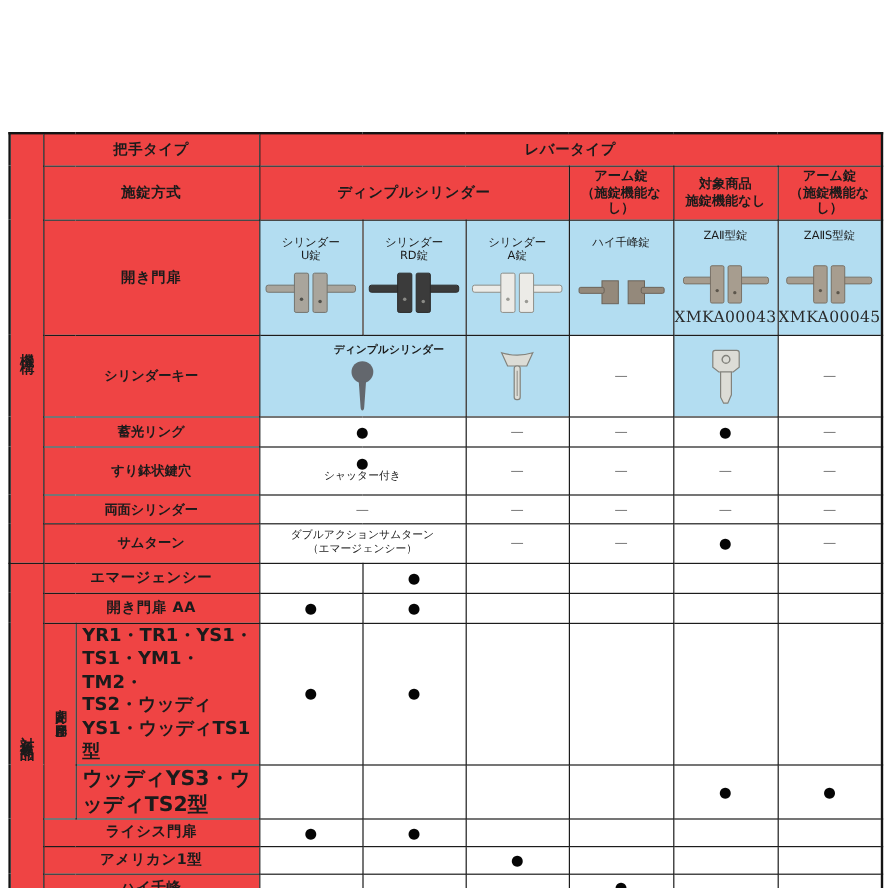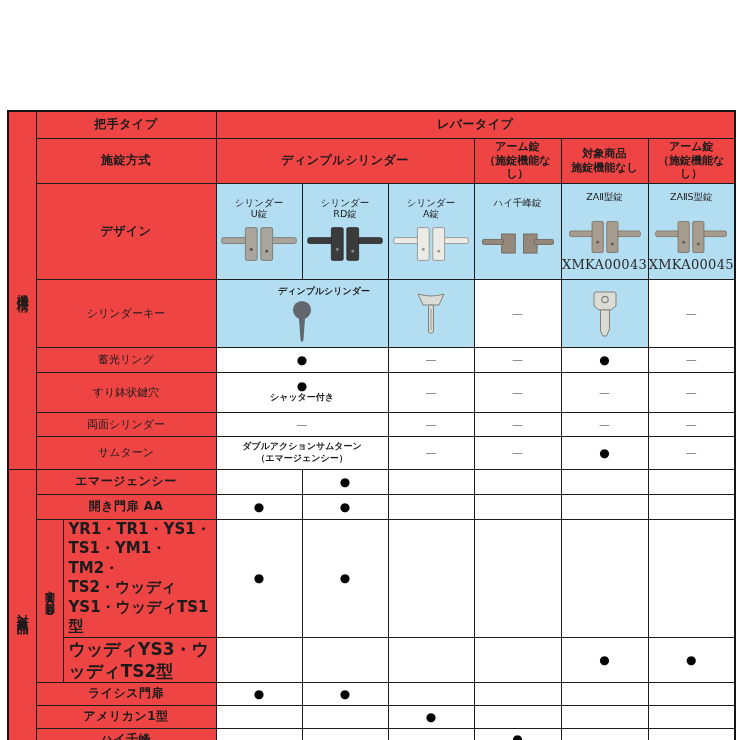--- a/index.html
+++ b/index.html
@@ -10,23 +10,23 @@
   table.spec { border-collapse:collapse; table-layout:fixed;
                margin:110px 0 0 7px; width:727px;
                border:2px solid #141414; }
   .spec td { border:1px solid #1c1c1c; padding:0; text-align:center;
              vertical-align:middle; overflow:hidden; }
 
   .gray { background:#ef4444; }
   .blue { background:#b3ddf1; }
 
   .lbl  { font-weight:bold; font-size:12px; letter-spacing:0.5px; }
-  .lbl-s{ font-weight:normal; font-size:11px; }
+  .lbl-s{ font-weight:bold; font-size:11px; }
   .hdr2 { font-weight:bold; font-size:11px; line-height:1.25; }
-  .tiny { font-weight:bold; font-size:9px;  line-height:1.25; }
+  .tiny { font-weight:normal; font-size:9px;  line-height:1.25; }
 
   .vtext { writing-mode:vertical-rl; text-orientation:upright;
            font-weight:bold; font-size:12px; margin:0 auto; }
   .vloose { letter-spacing:6px; }
   .vtight { font-size:10px; letter-spacing:0; }
 
   .mark-dot  { font-size:12px; color:#050505; line-height:1; }
   .mark-dash { font-size:11px; color:#6f6f6f; line-height:1; }
   .mark-empty{ font-size:11px; }
 
@@ -80,21 +80,21 @@
       <div>対象商品</div>
       <div>施錠機能なし</div>
     </td>
     <td class="gray hdr2">
       <div>アーム錠</div>
       <div>（施錠機能なし）</div>
     </td>
   </tr>
 
   <tr style="height:96px">
-    <td class="gray lbl" colspan="2">デザイン</td>
+    <td class="gray lbl" colspan="2">開き門扉</td>
 
     <td class="blue design-cell">
       <div class="name">
         <div>シリンダー</div>
         <div>U錠</div>
       </div>
       <svg width="78" height="40" viewBox="0 0 84 44">
         <g stroke="#73736d" stroke-width="0.9" fill="#a9a59c">
           <rect x="1" y="15" width="29" height="6.5" rx="2"></rect>
                 <rect x="27" y="4" width="13" height="36" rx="1.5"></rect>

